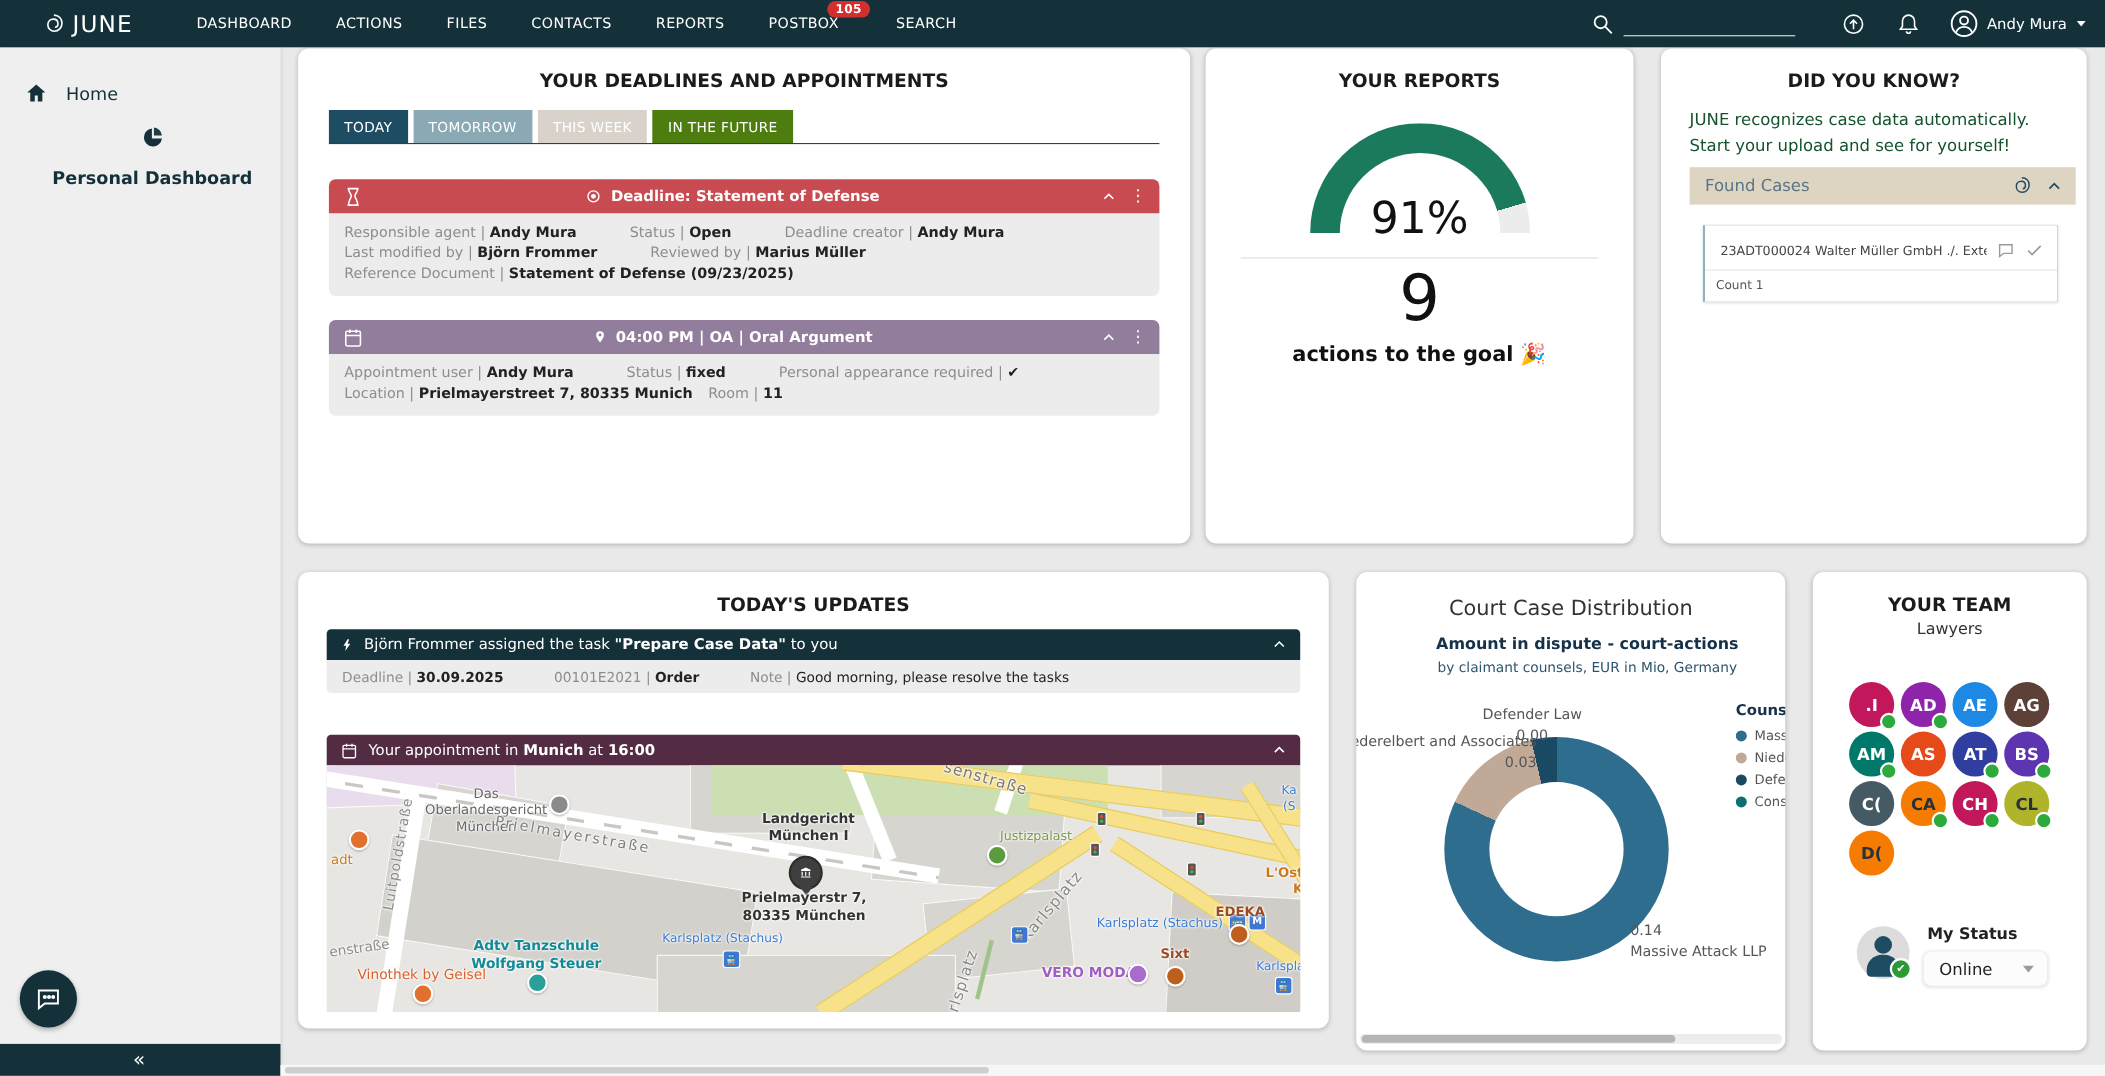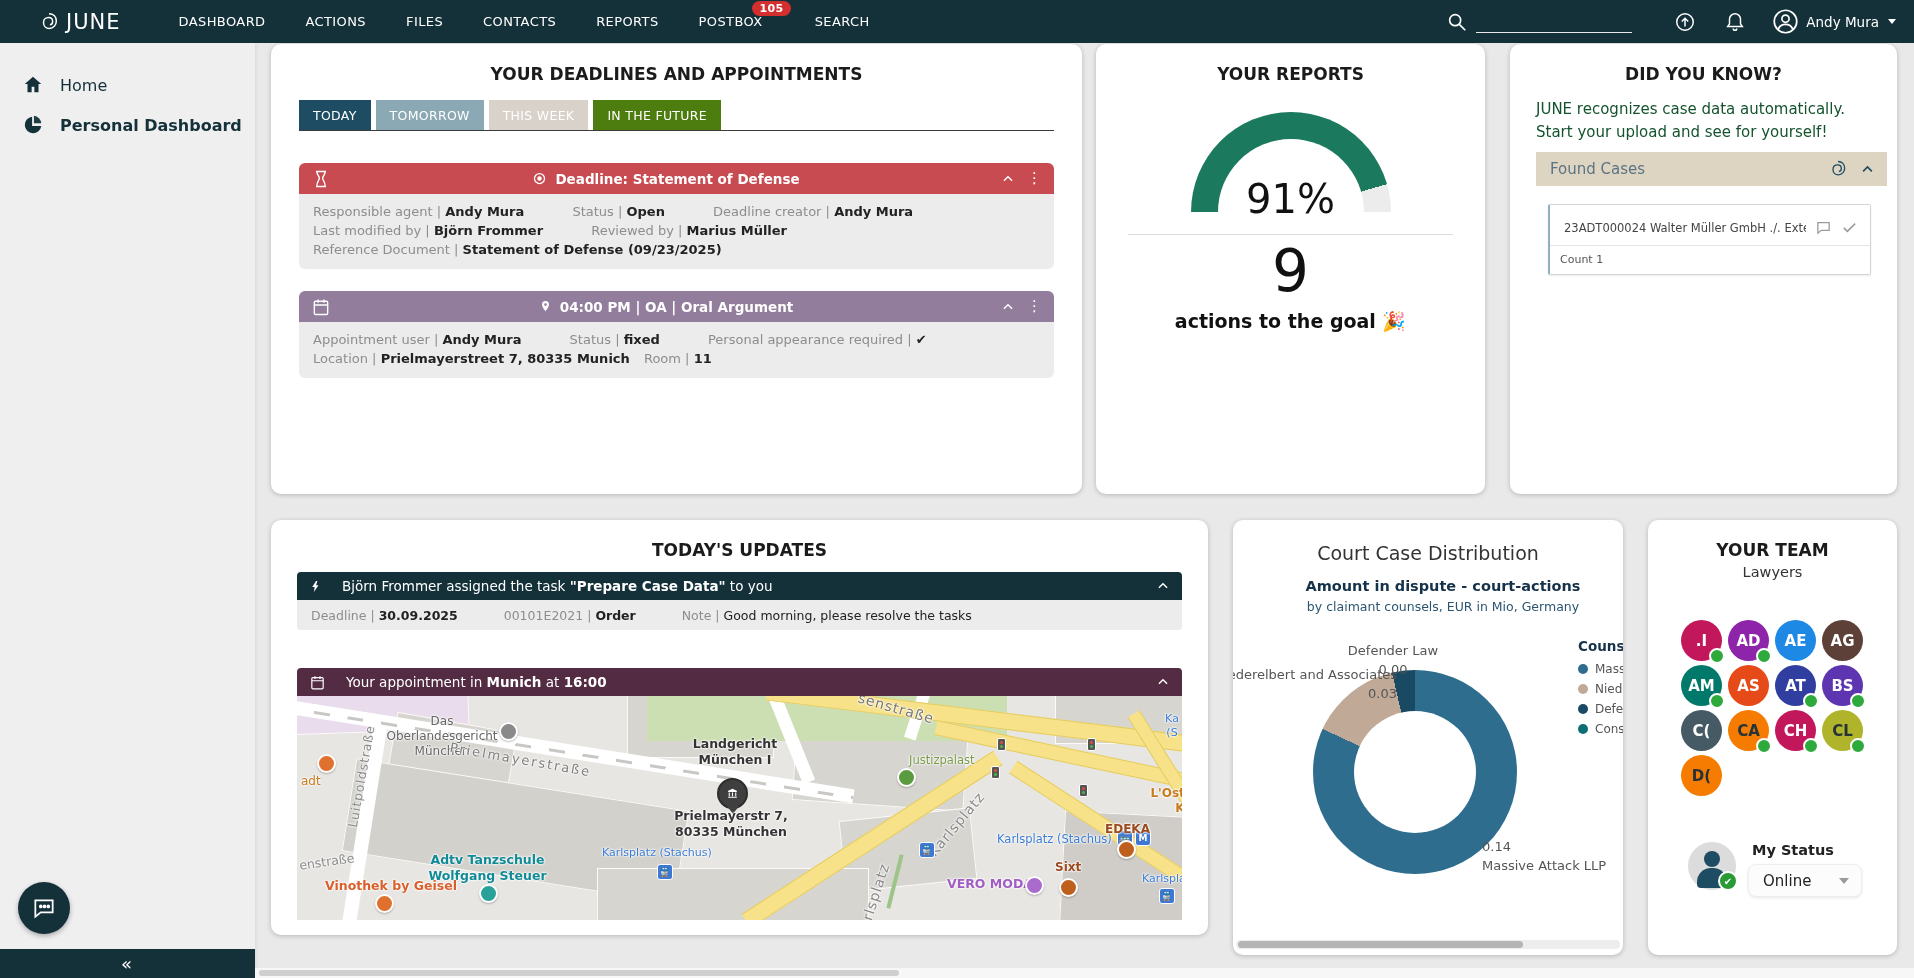--- a/index.html
+++ b/index.html
@@ -18,21 +18,21 @@
   #nav-search-input{width:152px;background:transparent;border:none;border-bottom:1px solid #e8e8e8;color:#fff;height:20px;margin-left:8px;font-size:13px;outline:none;}
   .nav-user{display:flex;align-items:center;gap:7px;margin-left:26px;cursor:pointer;}
   .nav-user-name{font-size:13.5px;}
   .caret-down{width:0;height:0;border-left:4px solid transparent;border-right:4px solid transparent;border-top:5px solid #fff;margin-left:2px;}
 
   
   #sidebar{position:absolute;left:0;top:43px;width:255px;height:935px;background:#efefef;box-shadow:1px 0 3px rgba(0,0,0,.08);}
   .side-item{display:flex;align-items:center;gap:16px;padding:9px 0 9px 22px;color:#14313a;font-size:16px;cursor:pointer;}
   .side-item.first{margin-top:22px;}
   .side-item .sicon{width:22px;height:22px;color:#14313a;}
-  .side-item.active{font-weight:bold;}
+  .side-item.active{font-weight:bold;flex-direction:column;}
   #chat-fab{position:absolute;left:18px;bottom:44px;width:52px;height:52px;border-radius:50%;background:#14313a;display:flex;align-items:center;justify-content:center;cursor:pointer;box-shadow:0 2px 5px rgba(0,0,0,.3);}
   #collapse-bar{position:absolute;left:0;bottom:0;width:255px;height:29px;background:#14313a;color:#fff;display:flex;align-items:center;justify-content:center;font-size:18px;cursor:pointer;letter-spacing:2px;}
 
   
   .card{position:absolute;background:#fff;border-radius:10px;box-shadow:0 1px 5px rgba(0,0,0,.22);overflow:hidden;}
   #card-deadlines{left:271px;top:44px;width:811px;height:450px;}
   #card-progress{left:1096px;top:44px;width:389px;height:450px;}
   #card-didyouknow{left:1510px;top:44px;width:387px;height:450px;}
   #card-updates{left:271px;top:520px;width:937px;height:415px;}
   #card-chart{left:1233px;top:520px;width:390px;height:435px;}
@@ -76,21 +76,21 @@
   
   #dyk-text{margin:14px 26px 0 26px;font-size:15px;line-height:1.5;color:#14532d;text-align:left;}
   #found-cases-bar{position:absolute;left:26px;right:10px;top:108px;height:34px;background:#ded4c2;display:flex;align-items:center;padding:0 12px 0 14px;cursor:pointer;}
   #found-cases-bar .fc-label{flex:1;font-size:15px;color:#5a7484;}
   #case-box{position:absolute;left:38px;right:26px;top:160px;border:1px solid #d4d4d4;border-left:2px solid #8fb0bf;background:#fff;border-radius:2px;box-shadow:0 1px 2px rgba(0,0,0,.08);}
   #case-row{display:flex;align-items:center;gap:9px;padding:14px 12px 9px 14px;border-bottom:1px solid #e4e4e4;}
   #case-text{flex:1;font-size:11.5px;color:#444;white-space:nowrap;overflow:hidden;}
   #case-count{font-size:11px;color:#555;padding:7px 14px 8px 10px;}
 
   
-  .banner{position:absolute;left:26px;right:26px;height:28px;border-radius:4px 4px 0 0;display:flex;align-items:center;color:#fff;padding:0 12px;font-size:13.5px;gap:20px;}
+  .banner{position:absolute;left:26px;right:26px;height:28px;border-radius:4px 4px 0 0;display:flex;align-items:center;color:#fff;padding:0 12px;font-size:13.5px;gap:9px;}
   #task-banner{top:52px;background:#14313a;}
   #map-banner{top:148px;background:#532c43;}
   .banner .spacer{flex:1;}
   #task-body{position:absolute;left:26px;right:26px;top:80px;height:30px;background:#ececec;border-radius:0 0 4px 4px;display:flex;align-items:center;padding:0 14px;box-sizing:border-box;}
   .bfield{font-size:12.5px;margin-right:46px;white-space:nowrap;}
 
   
   #map{position:absolute;left:26px;right:26px;top:176px;height:224px;background:#e8e6e2;overflow:hidden;cursor:grab;}
   .bld{position:absolute;background:#d7d5d0;border:1px solid #fbfaf8;}
   .road{position:absolute;background:#fff;}
@@ -426,21 +426,21 @@
     <div class="mlabel wrap" style="left:862px;top:16px;width:26px;color:#3b7cd4;font-size:11px;">Ka (S</div>
     <div class="mlabel" style="left:808px;top:126px;color:#9c4a1f;font-weight:bold;font-size:12px;">EDEKA</div>
     <div class="poi sz" style="left:820px;top:144px;background:#bf5f1e;"></div>
     <div class="mlabel" style="left:758px;top:164px;color:#9c4a1f;font-weight:bold;font-size:12px;">Sixt</div>
     <div class="poi sz" style="left:762px;top:182px;background:#bf5f1e;"></div>
     <div class="mlabel" style="left:650px;top:180px;color:#a05ec4;font-weight:bold;font-size:12.5px;">VERO MODA</div>
     <div class="poi sz" style="left:728px;top:180px;background:#a96ccc;"></div>
     <div class="mlabel wrap" style="left:852px;top:90px;width:44px;color:#c87a1f;font-weight:bold;font-size:12px;text-align:right;">L'Oste Kü</div>
     <div class="mlabel wrap" style="left:128px;top:156px;width:125px;color:#0f8a96;font-weight:bold;font-size:12.5px;">Adtv Tanzschule Wolfgang Steuer</div>
     <div class="poi sz" style="left:182px;top:188px;background:#2aa198;"></div>
-    <div class="mlabel" style="left:28px;top:182px;color:#d95f2b;font-weight:bold;font-size:12.5px;">Vinothek by Geisel</div>
+    <div class="mlabel" style="left:28px;top:182px;color:#d95f2b;font-weight:normal;font-size:12.5px;">Vinothek by Geisel</div>
     <div class="poi sz" style="left:78px;top:198px;background:#e0702e;"></div>
     <div class="mlabel" style="left:4px;top:78px;color:#c87a1f;font-size:12px;">adt</div>
     <div class="poi sz" style="left:20px;top:58px;background:#e0702e;"></div>
   </div>
 </div>
 
 <div id="card-chart" class="card">
   <div id="chart-title">Court Case Distribution</div>
   <div id="chart-subtitle1">Amount in dispute - court-actions</div>
   <div id="chart-subtitle2">by claimant counsels, EUR in Mio, Germany</div>

